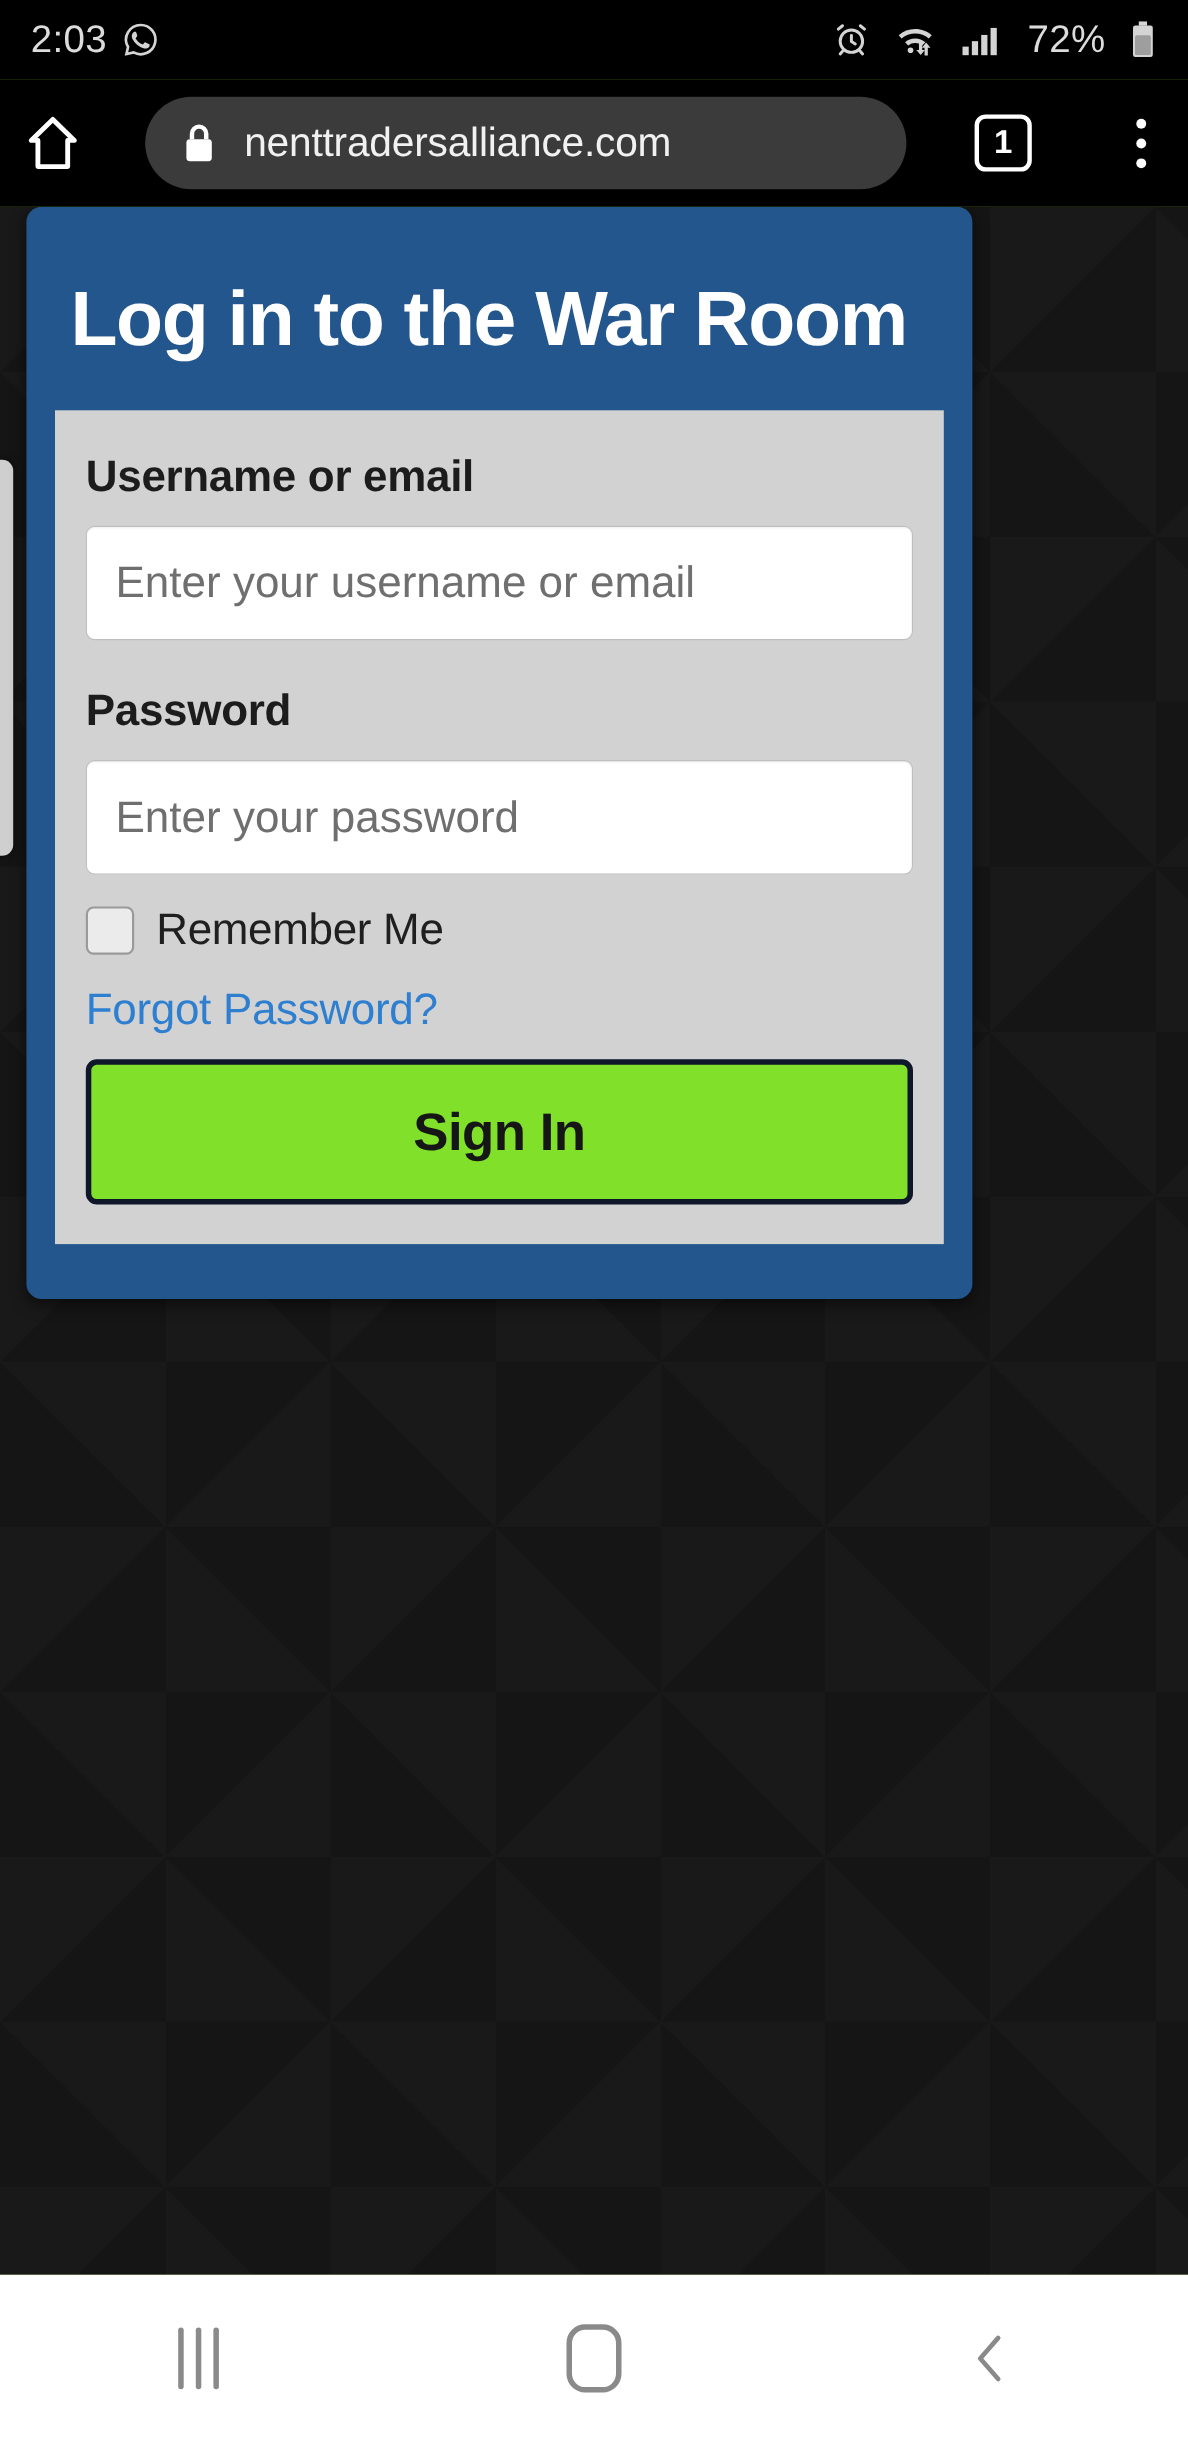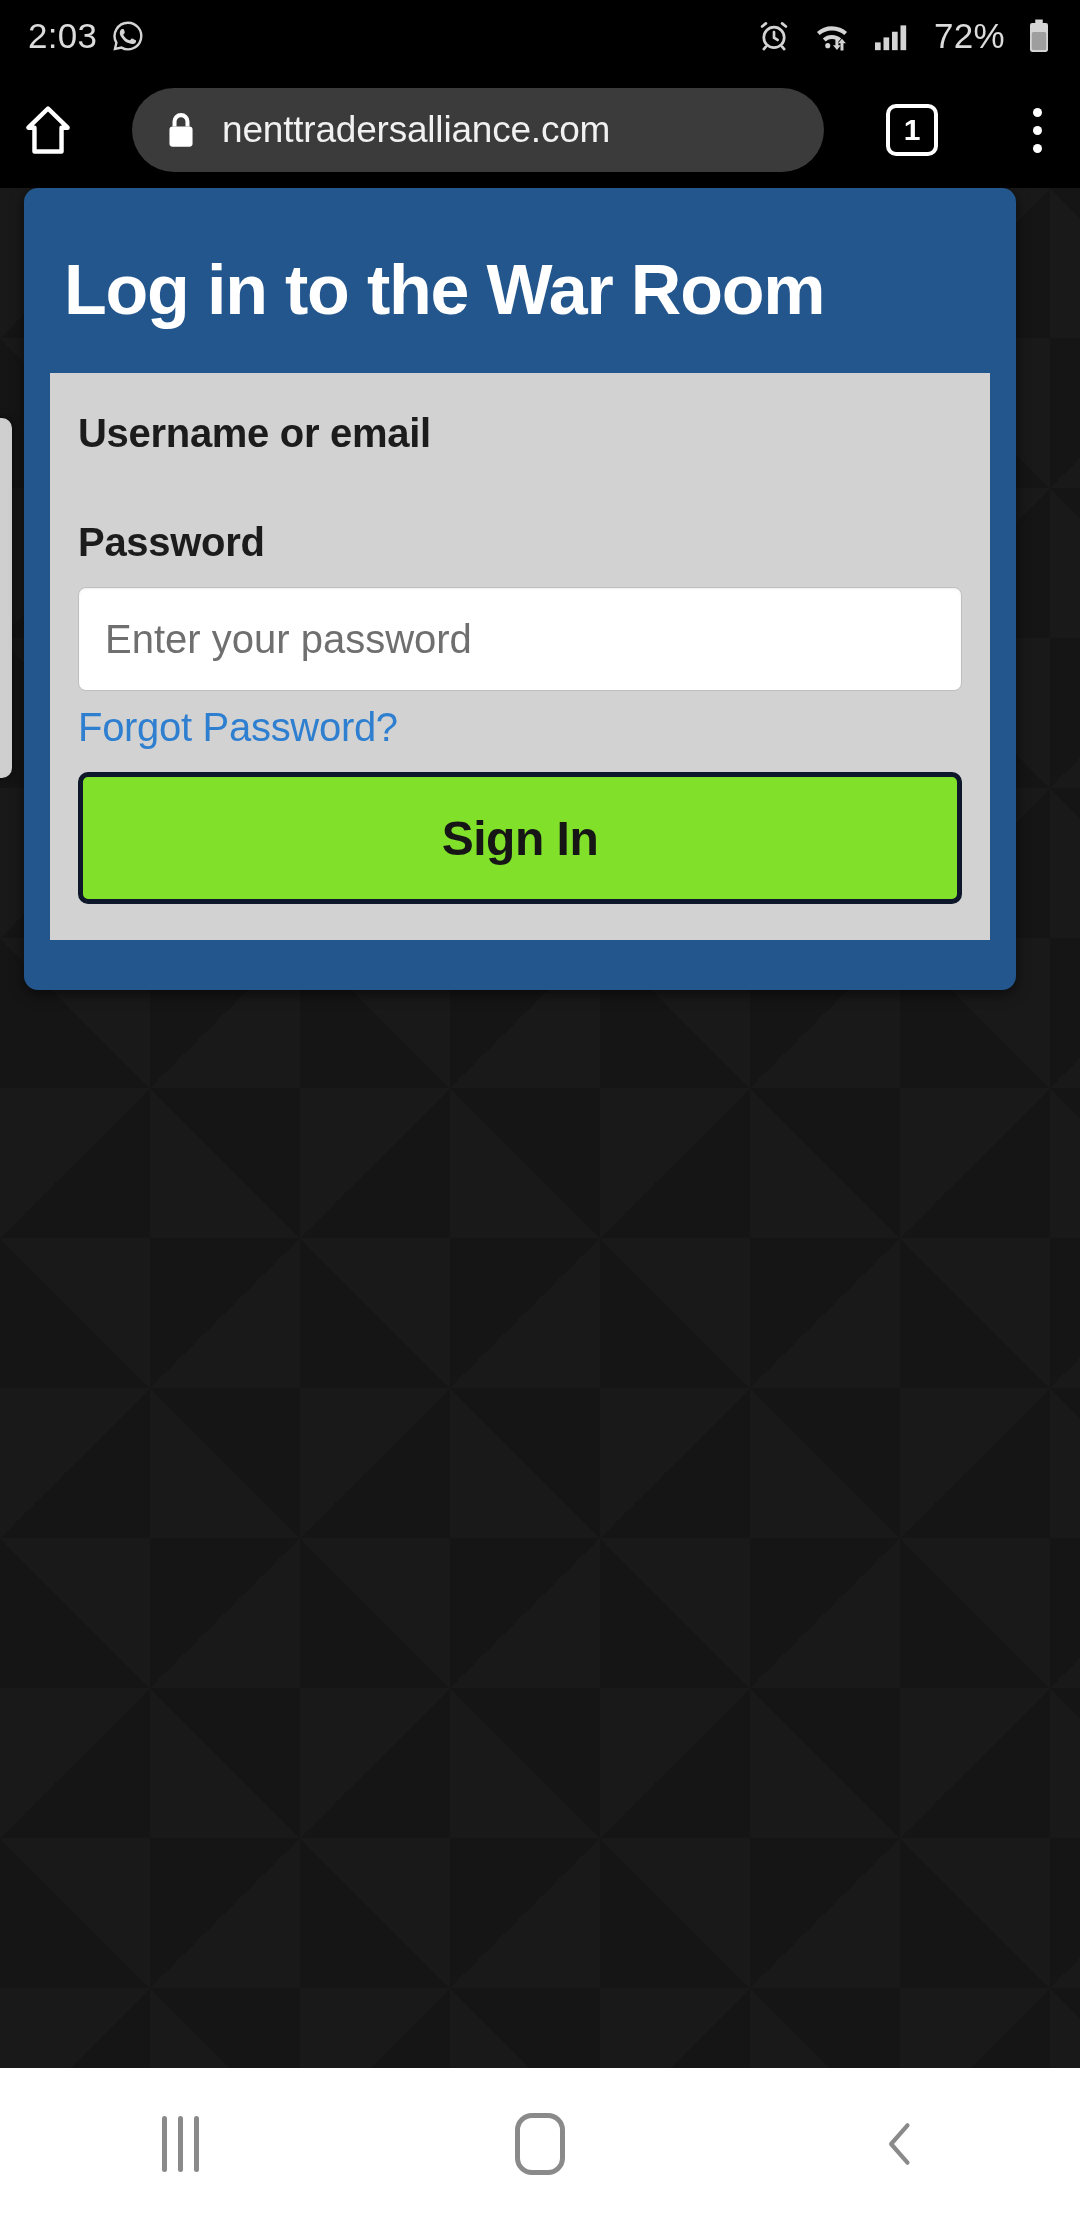--- a/index.html
+++ b/index.html
@@ -64,21 +64,21 @@
   }
   
   .edge-sliver {
     position:absolute; left:-18px; top:230px; width:30px; height:360px;
     background:#cfcfcf; border-radius:10px;
     box-shadow:0 0 8px rgba(0,0,0,.6);
   }
 
   
   .login-card {
-    position:absolute; left:24px; top:0px; width:992px;
+    position:absolute; left:24px; top:0px; width:860px;
     background:#22568d; border-radius:14px;
     padding:26px 26px 50px 26px;
     box-shadow:0 4px 14px rgba(0,0,0,.55);
   }
   .card-title {
     color:#fff; font-size:70px; font-weight:bold; line-height:1.16;
     letter-spacing:-1.2px; padding:36px 14px 42px 14px;
   }
   .form-panel {
     background:#d2d2d2; padding:38px 28px 36px 28px;
@@ -192,26 +192,31 @@
   </div>
 
   <div class="page">
     <div class="edge-sliver"></div>
 
     <div class="login-card">
       <div class="card-title">Log in to the War Room</div>
 
       <div class="form-panel">
         <div class="field-label">Username or email</div>
+        <input class="text-input" type="text" placeholder="Enter your username or email" style="">
 
         <div class="field-gap"></div>
 
         <div class="field-label">Password</div>
         <input class="text-input" type="password" placeholder="Enter your password" style="">
 
+        <div class="remember-row">
+          <span class="cbox"></span>
+          <span class="remember-label">Remember Me</span>
+        </div>
 
         <a class="forgot-link" href="#">Forgot Password?</a>
 
         <button class="signin-btn">Sign In</button>
       </div>
     </div>
   </div>
 
   <div class="navbar">
     <div class="nav-item">

